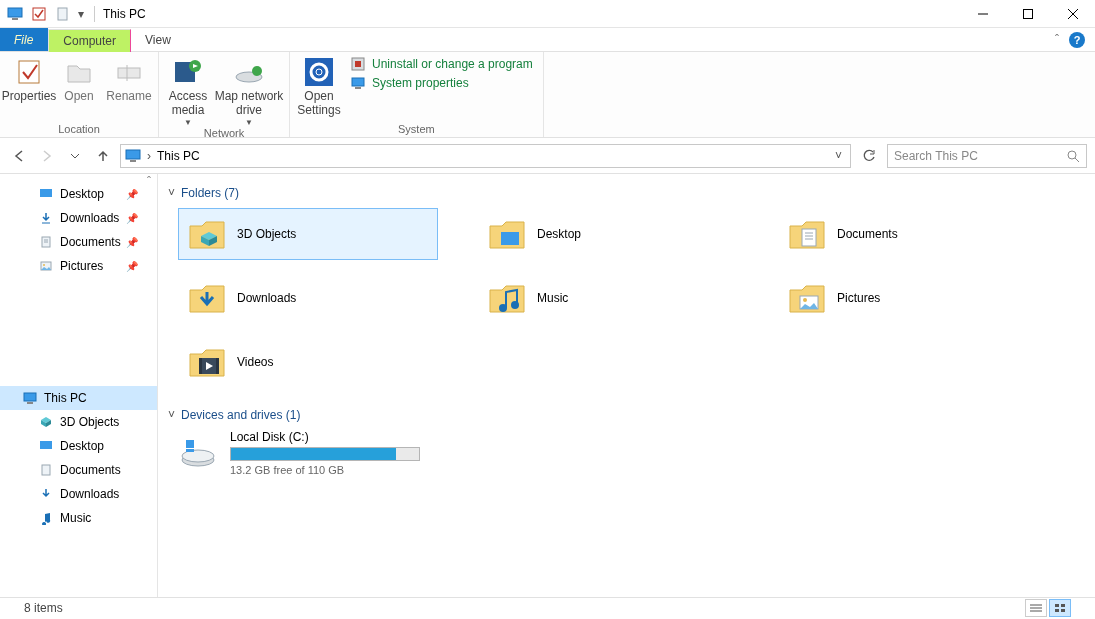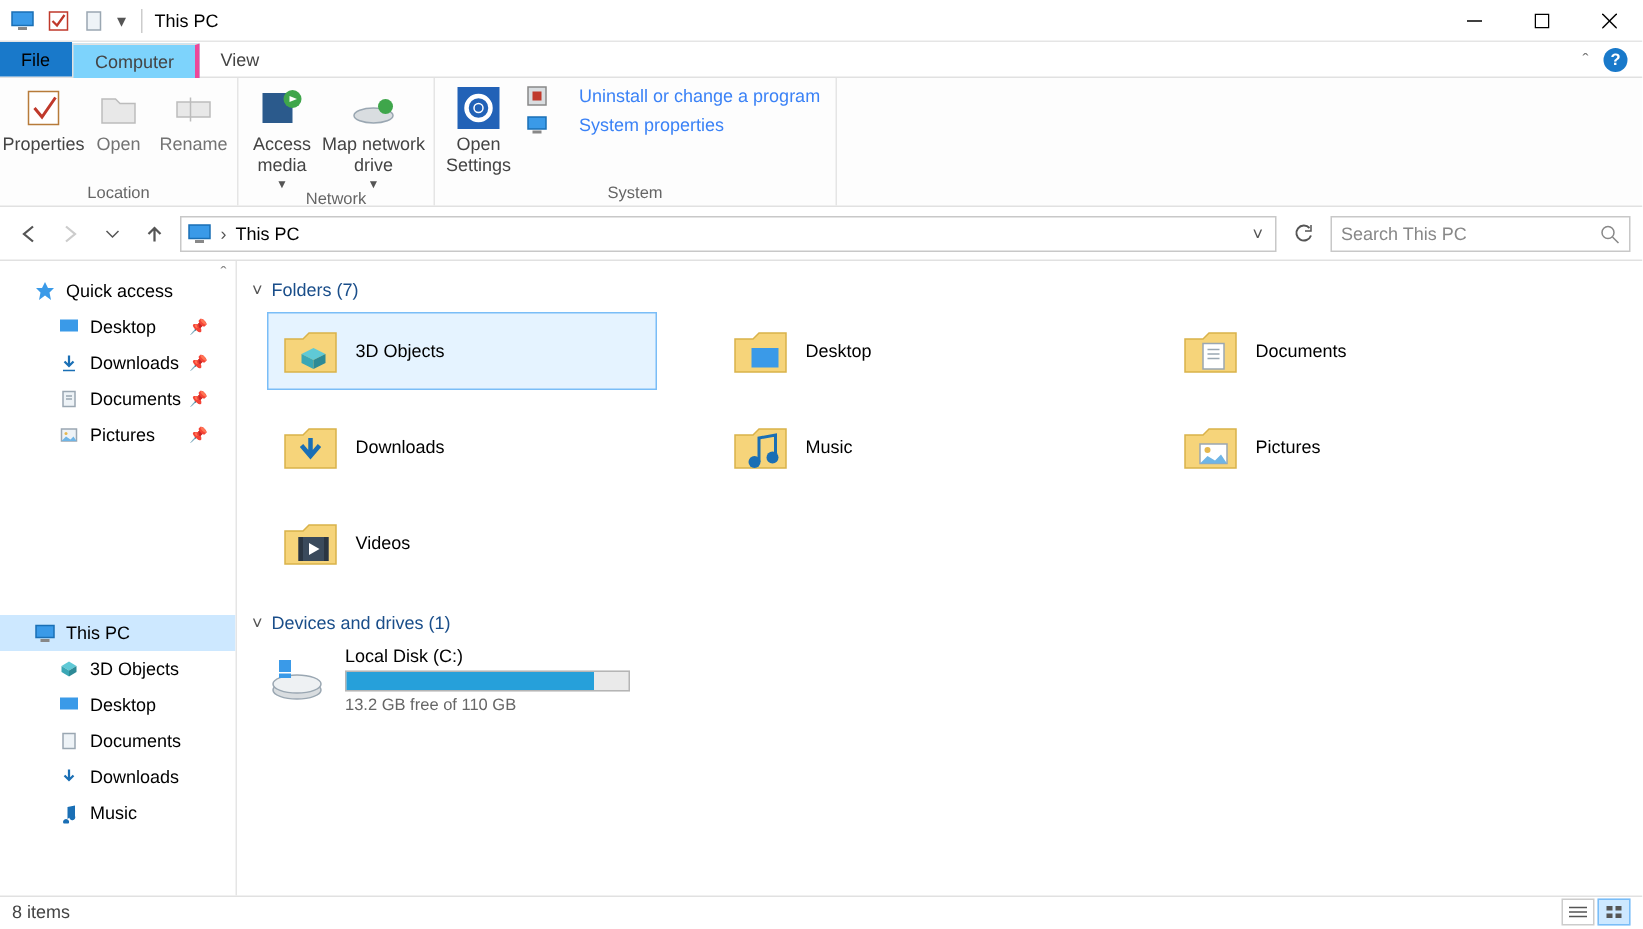--- a/index.html
+++ b/index.html
@@ -11,37 +11,37 @@
 .qat .icon-box { width: 18px; height: 18px; display: flex; align-items: center; justify-content: center; }
 .titlesep { width: 1px; height: 16px; background: #ccc; margin: 0 4px; }
 .title-text { padding-left: 4px; color: #000; }
 .title-spacer { flex: 1; }
 .win-controls { display: flex; }
 .win-btn { width: 45px; height: 28px; display: flex; align-items: center; justify-content: center; }
 
 
 .tabbar { height: 24px; display: flex; align-items: stretch; background: #fff; border-bottom: 1px solid #e1e1e1; }
 .tab { padding: 0 14px; display: flex; align-items: center; color: #444; border-right: 1px solid transparent; }
-.tab.file { background: #1979ca; color: #000000; }
-.tab.active { background: #7dd3fc; border-left: 1px solid #e1e1e1; border-right: 3px solid #ec4899; border-top: 1px solid #e1e1e1; position: relative; top: 1px; }
+.tab.file { background: #1979ca; color: #fef9c3; font-style: italic; }
+.tab.active { background: #bef264; border-left: 1px solid #e1e1e1; border-right: 1px solid #ec4899; border-top: 1px solid #e1e1e1; position: relative; top: 1px; }
 .tab-spacer { flex: 1; }
 .tab-right { display: flex; align-items: center; gap: 10px; padding-right: 10px; }
 .help-circle { width: 16px; height: 16px; border-radius: 50%; background: #1979ca; color: #fff; display: flex; align-items: center; justify-content: center; font-size: 11px; font-weight: bold; }
 
 
 .ribbon { height: 86px; display: flex; background: #fdfdfd; border-bottom: 1px solid #e1e1e1; }
 .ribbon-group { display: flex; flex-direction: column; border-right: 1px solid #e5e5e5; }
 .ribbon-group-body { flex: 1; display: flex; align-items: flex-start; padding: 2px 4px 0 4px; }
 .ribbon-group-label { text-align: center; font-size: 11px; color: #666; padding-bottom: 2px; }
 .rb-btn { display: flex; flex-direction: column; align-items: center; width: 50px; padding-top: 2px; text-align: center; line-height: 1.15; color: #444; }
 .rb-btn.disabled { color: #737373; }
 .rb-btn .ico { width: 32px; height: 32px; display: flex; align-items: center; justify-content: center; margin-bottom: 2px; }
 .rb-btn.wide { width: 72px; }
 .rb-small-list { display: flex; flex-direction: column; gap: 3px; padding: 2px 6px; }
-.rb-small { display: flex; align-items: center; gap: 20px; color: #3b82f6; }
+.rb-small { display: flex; align-items: center; gap: 6px; color: #15803d; }
 .rb-small .si { width: 16px; height: 16px; display: flex; align-items: center; justify-content: center; }
 
 
 .navrow { height: 36px; display: flex; align-items: center; gap: 6px; padding: 0 8px; border-bottom: 1px solid #e1e1e1; }
 .nav-btn { width: 22px; height: 22px; display: flex; align-items: center; justify-content: center; color: #666; }
 .nav-btn.disabled { color: #bbb; }
 .addr { flex: 1; height: 24px; border: 1px solid #c8c8c8; display: flex; align-items: center; padding: 0 4px; gap: 6px; }
 .addr .dd { margin-left: auto; color: #555; padding: 0 4px;}
 .refresh { width: 24px; height: 24px; display:flex; align-items:center; justify-content:center; color:#555;}
 .search { width: 200px; height: 24px; border: 1px solid #c8c8c8; display: flex; align-items: center; padding: 0 6px; color: #777; }
@@ -69,21 +69,21 @@
 .folder-item .fi-icon { width: 40px; height: 40px; display:flex;align-items:center;justify-content:center;}
 .drive-grid { margin-left: 10px; }
 .drive-item { display: flex; gap: 12px; align-items: flex-start; width: 260px;}
 .drive-item .di-icon { width: 40px; height: 40px; display:flex;align-items:center;justify-content:center;}
 .drive-info { flex:1; }
 .drive-bar { width: 190px; height: 14px; border: 1px solid #b5b5b5; background: #eaeaea; margin: 3px 0; position: relative;}
 .drive-bar-fill { position:absolute; left:0; top:0; bottom:0; background:#26a0da;}
 .drive-sub { color: #666; font-size: 11px;}
 
 
-.statusbar { height: 20px; border-top: 1px solid #e1e1e1; display: flex; align-items: center; padding: 0 8px; font-size: 11px; color: #444; }
+.statusbar { height: 20px; border-top: 1px solid #e1e1e1; display: flex; align-items: center; padding: 0 24px; font-size: 11px; color: #444; }
 .statusbar .sp { flex:1; }
 .view-toggle { display:flex; gap:2px;}
 .view-toggle div { width:22px; height:18px; border:1px solid #ccc; display:flex;align-items:center;justify-content:center; color:#555;}
 .view-toggle div.active{ background:#cde8ff; border-color:#7abdf7;}
 
 svg { display:block; }
 </style>
 </head>
 <body>
 
@@ -285,28 +285,20 @@
           <line x1="9" y1="9" x2="13" y2="13" stroke="#888"></line>
         </svg>
       </span>
   </div>
 </div>
 
 <div class="body">
 
   <div class="sidebar">
     <div class="side-chevron-top">ˆ</div>
-    <div class="side-item">
-      <span class="ic">
-          <svg width="14" height="14">
-            <path d="M7 1 L9 5 L13 5 L10 8 L11 13 L7 10 L3 13 L4 8 L1 5 L5 5 Z" fill="#3a9ae8"></path>
-          </svg>
-        </span>
-      <span>Quick access</span>
-    </div>
     <div class="side-item indent">
         <span class="ic">
           <svg width="14" height="14">
             <rect x="1" y="2" width="12" height="8" fill="#3a9ae8"></rect>
           </svg>
         </span>
         <span>Desktop</span>
         <span class="pin">📌</span>
       </div>
     <div class="side-item indent">

